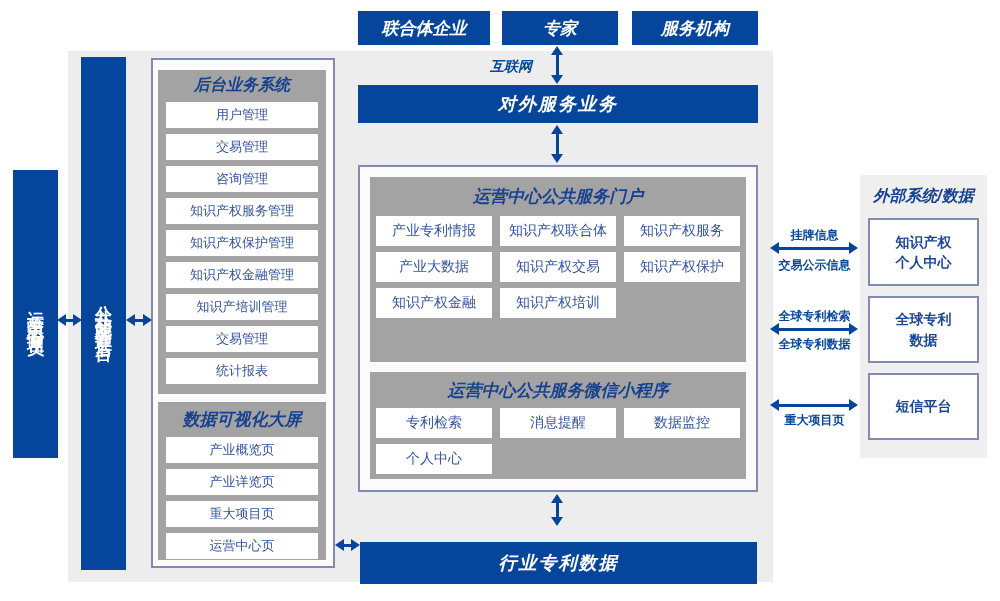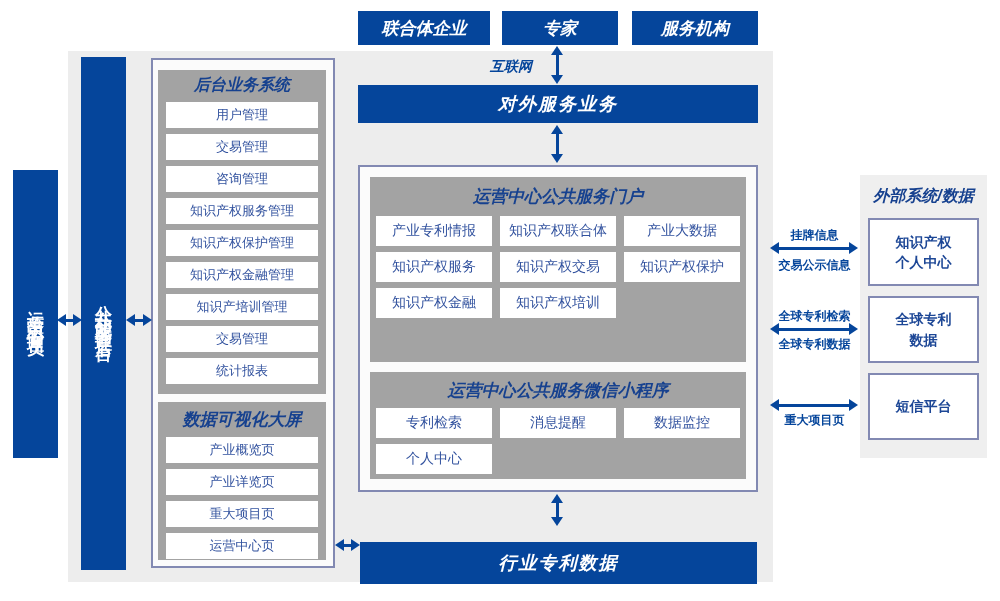--- a/index.html
+++ b/index.html
@@ -81,22 +81,22 @@
     </div>
 
   <div class="bar" style="left:358px;top:85px;width:400px;height:38px;">对外服务业务</div>
 
   <div class="outline-box" style="left:358px;top:165px;width:400px;height:327px;">
     <div class="panel" style="left:10px;top:10px;width:376px;height:185px;">
       <div class="panel-title" style="font-size:17px;margin:8px 0 8px;">运营中心公共服务门户</div>
       <div class="grid2">
         <div class="item">产业专利情报</div>
         <div class="item">知识产权联合体</div>
+        <div class="item">知识产权服务</div>
         <div class="item">产业大数据</div>
-        <div class="item">知识产权服务</div>
         <div class="item">知识产权交易</div>
         <div class="item">知识产权保护</div>
         <div class="item">知识产权金融</div>
         <div class="item">知识产权培训</div>
       </div>
     </div>
     <div class="panel" style="left:10px;top:205px;width:376px;height:107px;">
       <div class="panel-title" style="font-size:17px;margin:7px 0 6px;">运营中心公共服务微信小程序</div>
       <div class="grid2">
         <div class="item">专利检索</div>

